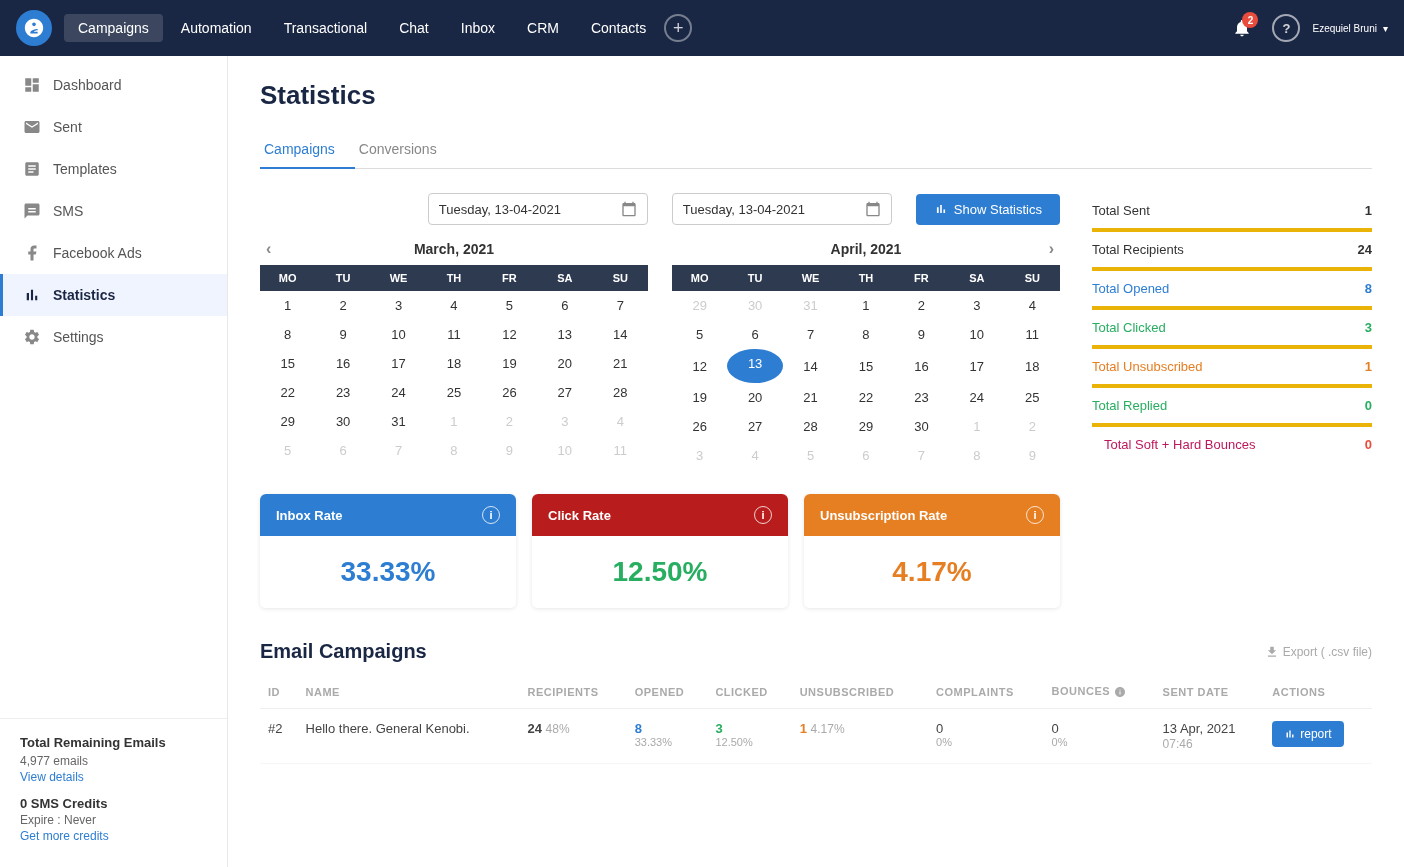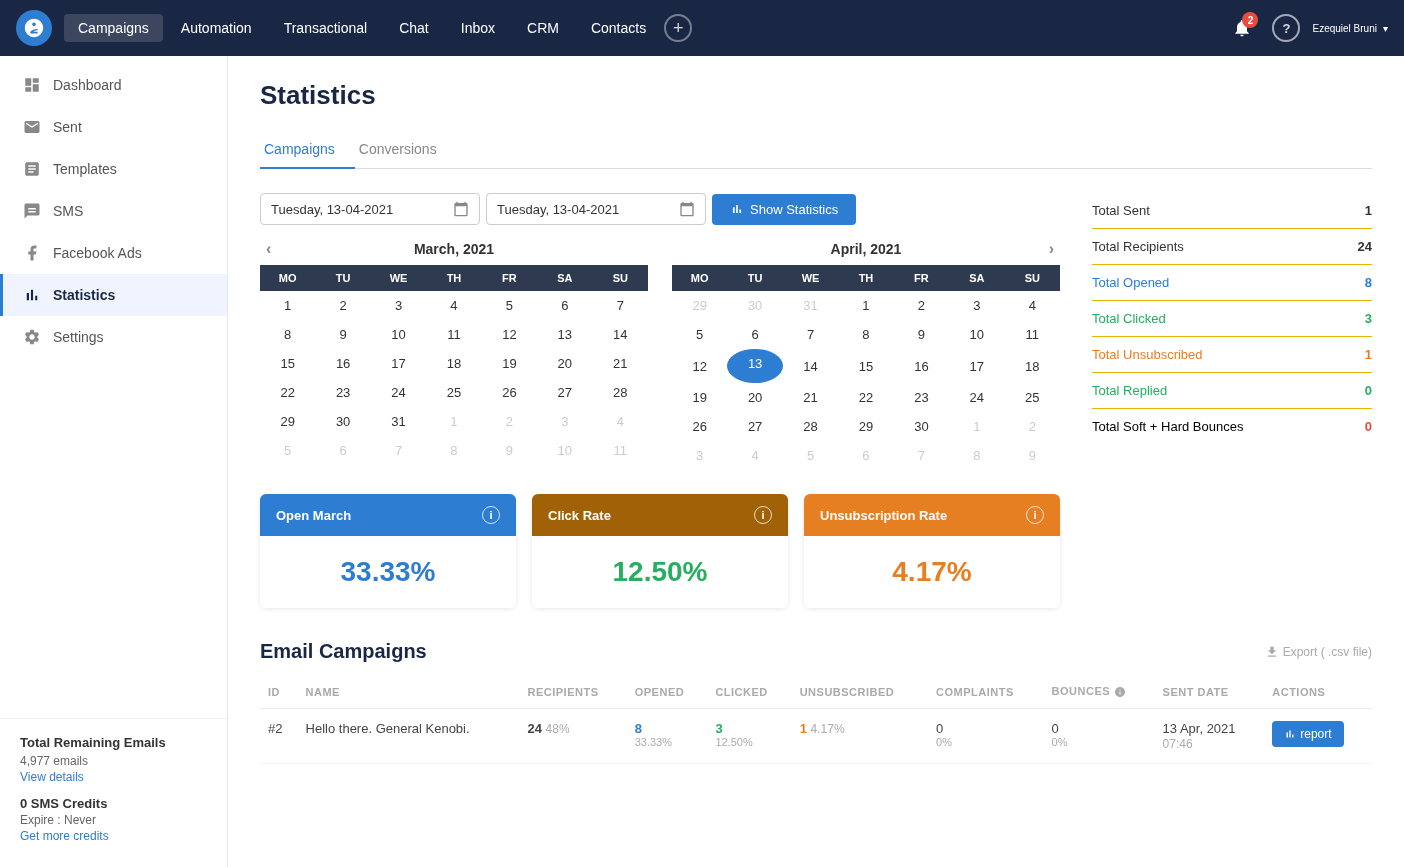--- a/index.html
+++ b/index.html
@@ -140,21 +140,21 @@
       padding: 10px 20px 10px 4px;
       cursor: pointer;
       font-size: 14px;
       color: #888;
       border-bottom: 2px solid transparent;
       margin-bottom: -1px;
     }
     .tab-item.active { color: #2d7dd2; border-bottom-color: #2d7dd2; font-weight: 500; }
 
     
-    .datepicker-row { display: flex; align-items: center; gap: 6px; margin-bottom: 16px; }
+    .datepicker-row { display: flex; align-items: center; gap: 24px; margin-bottom: 16px; justify-content: flex-end; }
     .datepicker-input {
       display: flex;
       align-items: center;
       border: 1px solid #ccc;
       border-radius: 4px;
       padding: 7px 10px;
       gap: 8px;
       background: #fff;
       width: 220px;
       cursor: pointer;
@@ -233,49 +233,49 @@
     
     .stats-summary {
       min-width: 280px;
       flex-shrink: 0;
     }
     .stats-summary-row {
       display: flex;
       justify-content: space-between;
       align-items: center;
       padding: 10px 0;
-      border-bottom: 1px solid #eab308;
+      border-bottom: 4px solid #eab308;
       font-size: 13px;
     }
     .stats-summary-row:last-child { border-bottom: none; }
     .stats-summary-label { color: #333; }
     .stats-summary-label.blue { color: #2d7dd2; }
     .stats-summary-label.green { color: #27ae60; }
     .stats-summary-label.orange { color: #e67e22; }
-    .stats-summary-label.red { color: #000000; }
+    .stats-summary-label.red { color: #be185d; margin-left: 12px; }
     .stats-summary-value { font-weight: 600; color: #333; }
     .stats-summary-value.blue { color: #2d7dd2; }
     .stats-summary-value.green { color: #27ae60; }
     .stats-summary-value.orange { color: #e67e22; }
     .stats-summary-value.red { color: #e74c3c; }
 
     
     .rate-cards { display: flex; gap: 16px; margin-bottom: 32px; }
     .rate-card { flex: 1; border-radius: 6px; overflow: hidden; box-shadow: 0 1px 4px rgba(0,0,0,0.1); }
     .rate-card-header {
       padding: 12px 16px;
       display: flex;
       align-items: center;
       justify-content: space-between;
       color: #fff;
       font-size: 13px;
       font-weight: 600;
     }
     .rate-card-header.blue { background: #2d7dd2; }
-    .rate-card-header.green { background: #a16207; gap: 47px; }
+    .rate-card-header.green { background: #b91c1c; gap: 47px; }
     .rate-card-header.orange { background: #e67e22; }
     .rate-card-body {
       background: #fff;
       padding: 20px 16px;
       text-align: center;
       font-size: 28px;
       font-weight: 700;
     }
     .rate-card-body.blue { color: #2d7dd2; }
     .rate-card-body.green { color: #27ae60; }
@@ -611,21 +611,21 @@
                     <td class="other-month">9</td>
                   </tr>
                 </tbody>
             </table>
           </div>
         </div>
 
         <div class="rate-cards">
           <div class="rate-card">
             <div class="rate-card-header blue">
-              <span>Open March</span>
+              <span>Inbox Rate</span>
               <div class="info-icon">i</div>
             </div>
             <div class="rate-card-body blue">33.33%</div>
           </div>
           <div class="rate-card">
             <div class="rate-card-header green">
               <span>Click Rate</span>
               <div class="info-icon">i</div>
             </div>
             <div class="rate-card-body green">12.50%</div>

